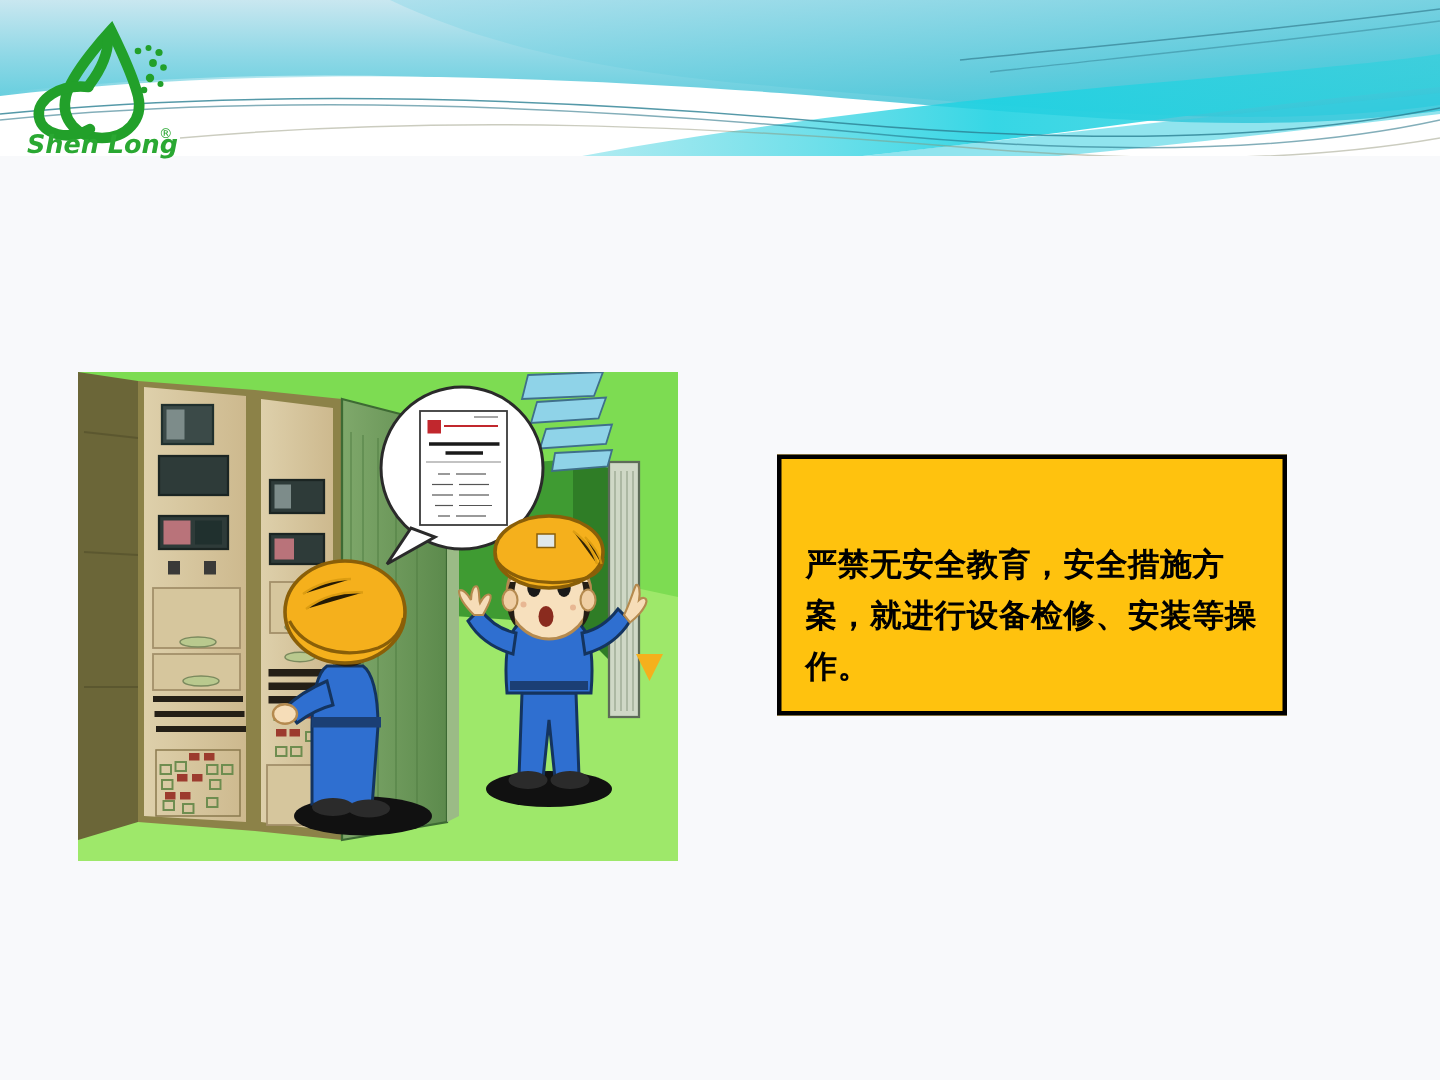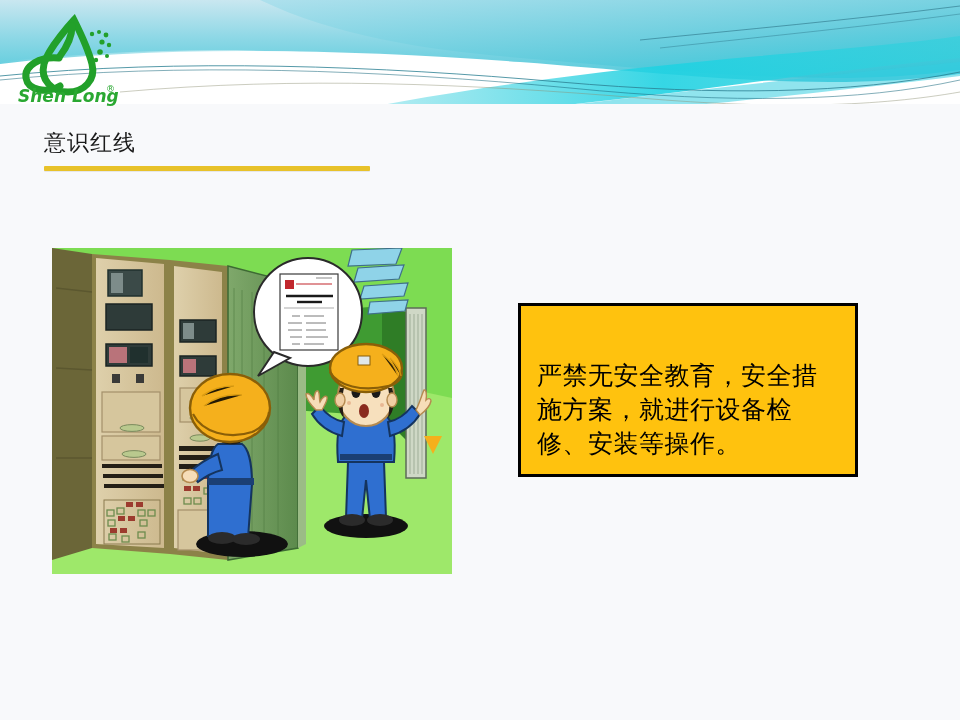--- a/index.html
+++ b/index.html
@@ -31,22 +31,22 @@
     box-shadow:0 1px 0 rgba(0,0,0,.07);
   }
 
   
   .callout{
     position:absolute;left:518px;top:303px;width:340px;height:174px;
     background:#FFC20E;border:3px solid #000;box-sizing:border-box;
     display:flex;align-items:center;
   }
   .callout-text{
-    padding:0 16px;font-size:25px;line-height:34px;color:#000;
-    font-family:"DejaVu Serif","Liberation Serif",serif;font-weight:normal;
+    padding:0 16px;font-size:21px;line-height:34px;color:#000;
+    font-family:"DejaVu Serif","Liberation Serif",serif;font-weight:bold;
     letter-spacing:.5px;text-align:left;margin-top:40px;
   }
 
   
   .illus{
     position:absolute;left:52px;top:248px;width:400px;height:326px;
     overflow:hidden;background:#9ee86a;
   }
   .illus svg{display:block;}
 </style>
@@ -119,24 +119,20 @@
         <circle cx="86" cy="40" r="2.8"></circle>
         <circle cx="93" cy="44" r="2.0"></circle>
         <circle cx="82" cy="48" r="2.2"></circle>
       </g>
 
       <text x="4" y="90" font-family="DejaVu Sans, Liberation Sans, sans-serif" font-size="17" font-weight="bold" font-style="italic" fill="#2aa832">Shen Long</text>
       <text x="92" y="80" font-family="DejaVu Sans, Liberation Sans, sans-serif" font-size="9" fill="#2aa832">®</text>
     </svg>
   </div>
 
-  <div class="title-wrap">
-    <div class="title-text">意识红线</div>
-    <div class="title-rule"></div>
-  </div>
 
   <div class="illus">
     <svg width="400" height="326" viewBox="0 0 400 326" xmlns="http://www.w3.org/2000/svg">
       <defs>
         <linearGradient id="cabFace" x1="0" y1="0" x2="1" y2="0">
           <stop offset="0%" stop-color="#ded0ab"></stop>
             <stop offset="100%" stop-color="#cdb98e"></stop>
         </linearGradient>
         <linearGradient id="doorG" x1="0" y1="0" x2="1" y2="0">
           <stop offset="0%" stop-color="#7fa86b"></stop>

